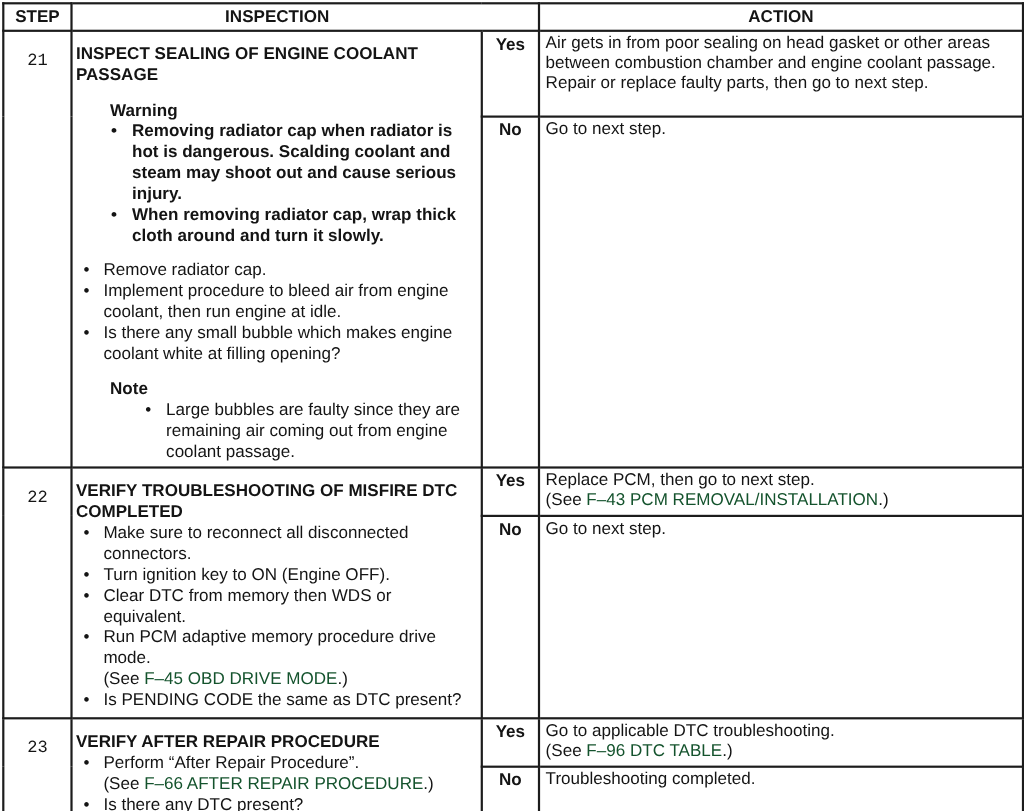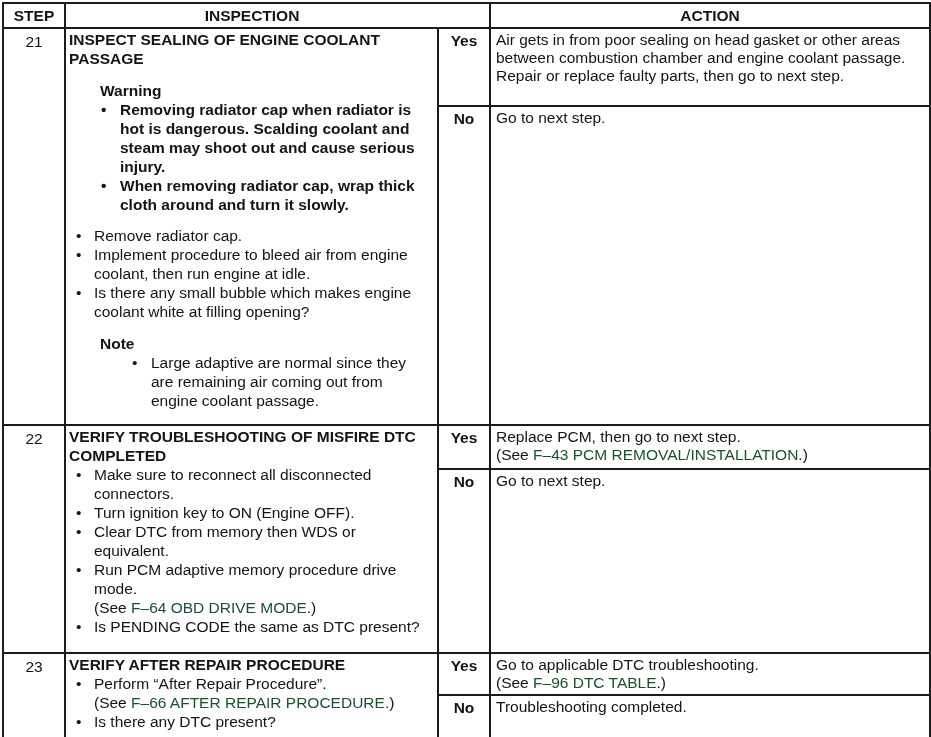--- a/index.html
+++ b/index.html
@@ -28,24 +28,25 @@
   th {
     font-weight: bold;
     text-align: center;
     padding: 2px 4px 2px;
     height: 25px;
   }
   th.th-insp { border-right: 0; }
   th.th-gap  { border-left: 0; }
   td.step {
     text-align: center;
-    padding-top: 3px;
+    padding-top: 17px;
+    font-family: Liberation Mono, monospace;
   }
   td.insp {
-    padding: 1px 8px 2px 3px;
+    padding: 11px 8px 2px 3px;
   }
   td.yn {
     text-align: center;
     padding-top: 2px;
     font-weight: bold;
   }
   td.act {
     padding: 2px 4px 2px 5px;
     line-height: 18px;
   }
@@ -123,21 +124,21 @@
           </div>
           <div class="li">
             <span class="marker">•</span>
             <span class="txt">Is there any small bubble which makes engine coolant white at filling opening?</span>
           </div>
         </div>
         <div class="subhead">Note</div>
         <div class="list note-list">
           <div class="li">
             <span class="marker">•</span>
-            <span class="txt">Large adaptive are normal since they are remaining air coming out from engine coolant passage.</span>
+            <span class="txt">Large bubbles are faulty since they are remaining air coming out from engine coolant passage.</span>
           </div>
         </div>
       </td>
       <td class="yn">Yes</td>
       <td class="act">
         <div>Air gets in from poor sealing on head gasket or other areas between combustion chamber and engine coolant passage. Repair or replace faulty parts, then go to next step.</div>
       </td>
     </tr>
     <tr class="r21n">
       <td class="yn">No</td>
@@ -159,21 +160,21 @@
             <span class="marker">•</span>
             <span class="txt">Turn ignition key to ON (Engine OFF).</span>
           </div>
           <div class="li">
             <span class="marker">•</span>
             <span class="txt">Clear DTC from memory then WDS or equivalent.</span>
           </div>
           <div class="li">
             <span class="marker">•</span>
             <span class="txt"><span>Run PCM adaptive memory procedure drive mode.</span><br>
-              <span class="see"><span>(See </span><span class="link">F–64 OBD DRIVE MODE</span><span>.)</span></span>
+              <span class="see"><span>(See </span><span class="link">F–45 OBD DRIVE MODE</span><span>.)</span></span>
             </span>
           </div>
           <div class="li">
             <span class="marker">•</span>
             <span class="txt">Is PENDING CODE the same as DTC present?</span>
           </div>
         </div>
       </td>
       <td class="yn">Yes</td>
       <td class="act">

